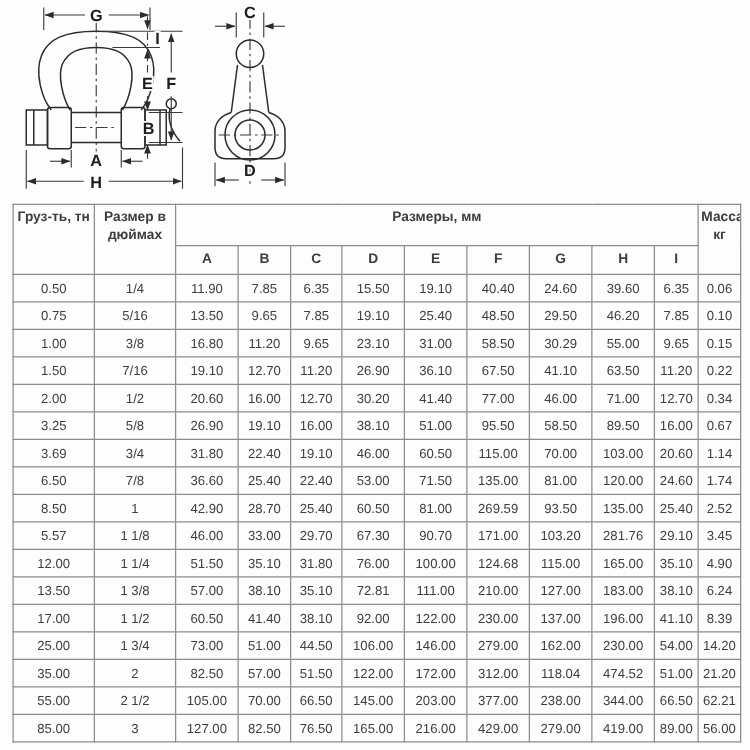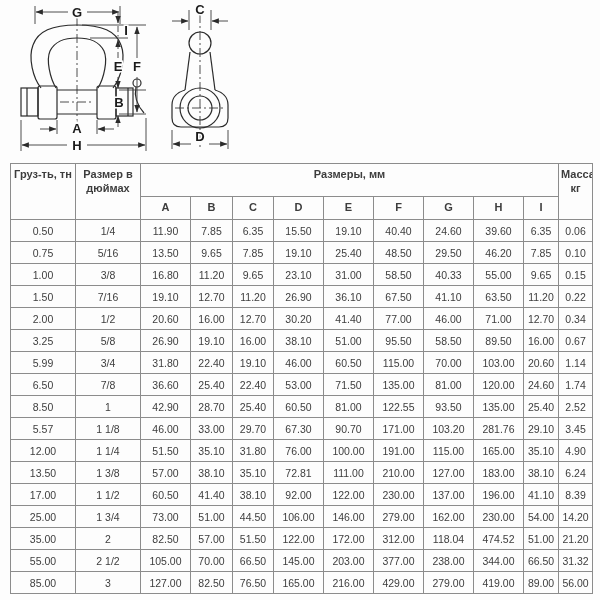--- a/index.html
+++ b/index.html
@@ -207,21 +207,21 @@
         </tr>
         <tr>
           <td>1.00</td>
           <td>3/8</td>
           <td>16.80</td>
           <td>11.20</td>
           <td>9.65</td>
           <td>23.10</td>
           <td>31.00</td>
           <td>58.50</td>
-          <td>40.33</td>
+          <td>30.29</td>
           <td>55.00</td>
           <td>9.65</td>
           <td>0.15</td>
         </tr>
         <tr>
           <td>1.50</td>
           <td>7/16</td>
           <td>19.10</td>
           <td>12.70</td>
           <td>11.20</td>
@@ -255,21 +255,21 @@
           <td>16.00</td>
           <td>38.10</td>
           <td>51.00</td>
           <td>95.50</td>
           <td>58.50</td>
           <td>89.50</td>
           <td>16.00</td>
           <td>0.67</td>
         </tr>
         <tr>
-          <td>5.99</td>
+          <td>3.69</td>
           <td>3/4</td>
           <td>31.80</td>
           <td>22.40</td>
           <td>19.10</td>
           <td>46.00</td>
           <td>60.50</td>
           <td>115.00</td>
           <td>70.00</td>
           <td>103.00</td>
           <td>20.60</td>
@@ -290,21 +290,21 @@
           <td>1.74</td>
         </tr>
         <tr>
           <td>8.50</td>
           <td>1</td>
           <td>42.90</td>
           <td>28.70</td>
           <td>25.40</td>
           <td>60.50</td>
           <td>81.00</td>
-          <td>122.55</td>
+          <td>269.59</td>
           <td>93.50</td>
           <td>135.00</td>
           <td>25.40</td>
           <td>2.52</td>
         </tr>
         <tr>
           <td>5.57</td>
           <td>1 1/8</td>
           <td>46.00</td>
           <td>33.00</td>
@@ -318,21 +318,21 @@
           <td>3.45</td>
         </tr>
         <tr>
           <td>12.00</td>
           <td>1 1/4</td>
           <td>51.50</td>
           <td>35.10</td>
           <td>31.80</td>
           <td>76.00</td>
           <td>100.00</td>
-          <td>191.00</td>
+          <td>124.68</td>
           <td>115.00</td>
           <td>165.00</td>
           <td>35.10</td>
           <td>4.90</td>
         </tr>
         <tr>
           <td>13.50</td>
           <td>1 3/8</td>
           <td>57.00</td>
           <td>38.10</td>
@@ -392,21 +392,21 @@
           <td>2 1/2</td>
           <td>105.00</td>
           <td>70.00</td>
           <td>66.50</td>
           <td>145.00</td>
           <td>203.00</td>
           <td>377.00</td>
           <td>238.00</td>
           <td>344.00</td>
           <td>66.50</td>
-          <td>31.32</td>
+          <td>62.21</td>
         </tr>
         <tr>
           <td>85.00</td>
           <td>3</td>
           <td>127.00</td>
           <td>82.50</td>
           <td>76.50</td>
           <td>165.00</td>
           <td>216.00</td>
           <td>429.00</td>

